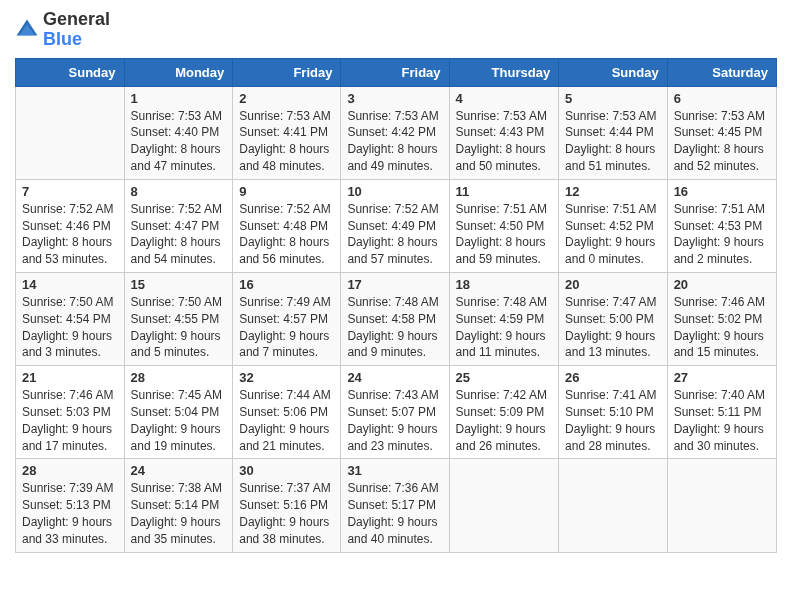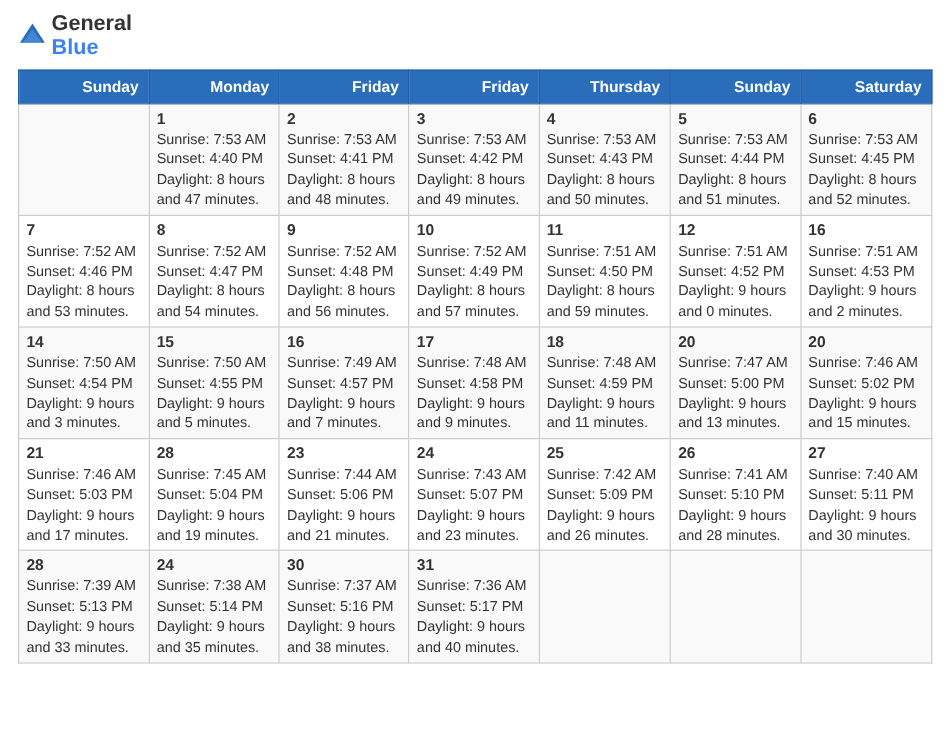--- a/index.html
+++ b/index.html
@@ -208,21 +208,21 @@
       <tr>
         <td>
           <span class="day-number">21</span>
           <div class="day-info">Sunrise: 7:46 AM<br>Sunset: 5:03 PM<br>Daylight: 9 hours and 17 minutes.</div>
         </td>
         <td>
           <span class="day-number">28</span>
           <div class="day-info">Sunrise: 7:45 AM<br>Sunset: 5:04 PM<br>Daylight: 9 hours and 19 minutes.</div>
         </td>
         <td>
-          <span class="day-number">23</span>
+          <span class="day-number">32</span>
           <div class="day-info">Sunrise: 7:44 AM<br>Sunset: 5:06 PM<br>Daylight: 9 hours and 21 minutes.</div>
         </td>
         <td>
           <span class="day-number">24</span>
           <div class="day-info">Sunrise: 7:43 AM<br>Sunset: 5:07 PM<br>Daylight: 9 hours and 23 minutes.</div>
         </td>
         <td>
           <span class="day-number">25</span>
           <div class="day-info">Sunrise: 7:42 AM<br>Sunset: 5:09 PM<br>Daylight: 9 hours and 26 minutes.</div>
         </td>

